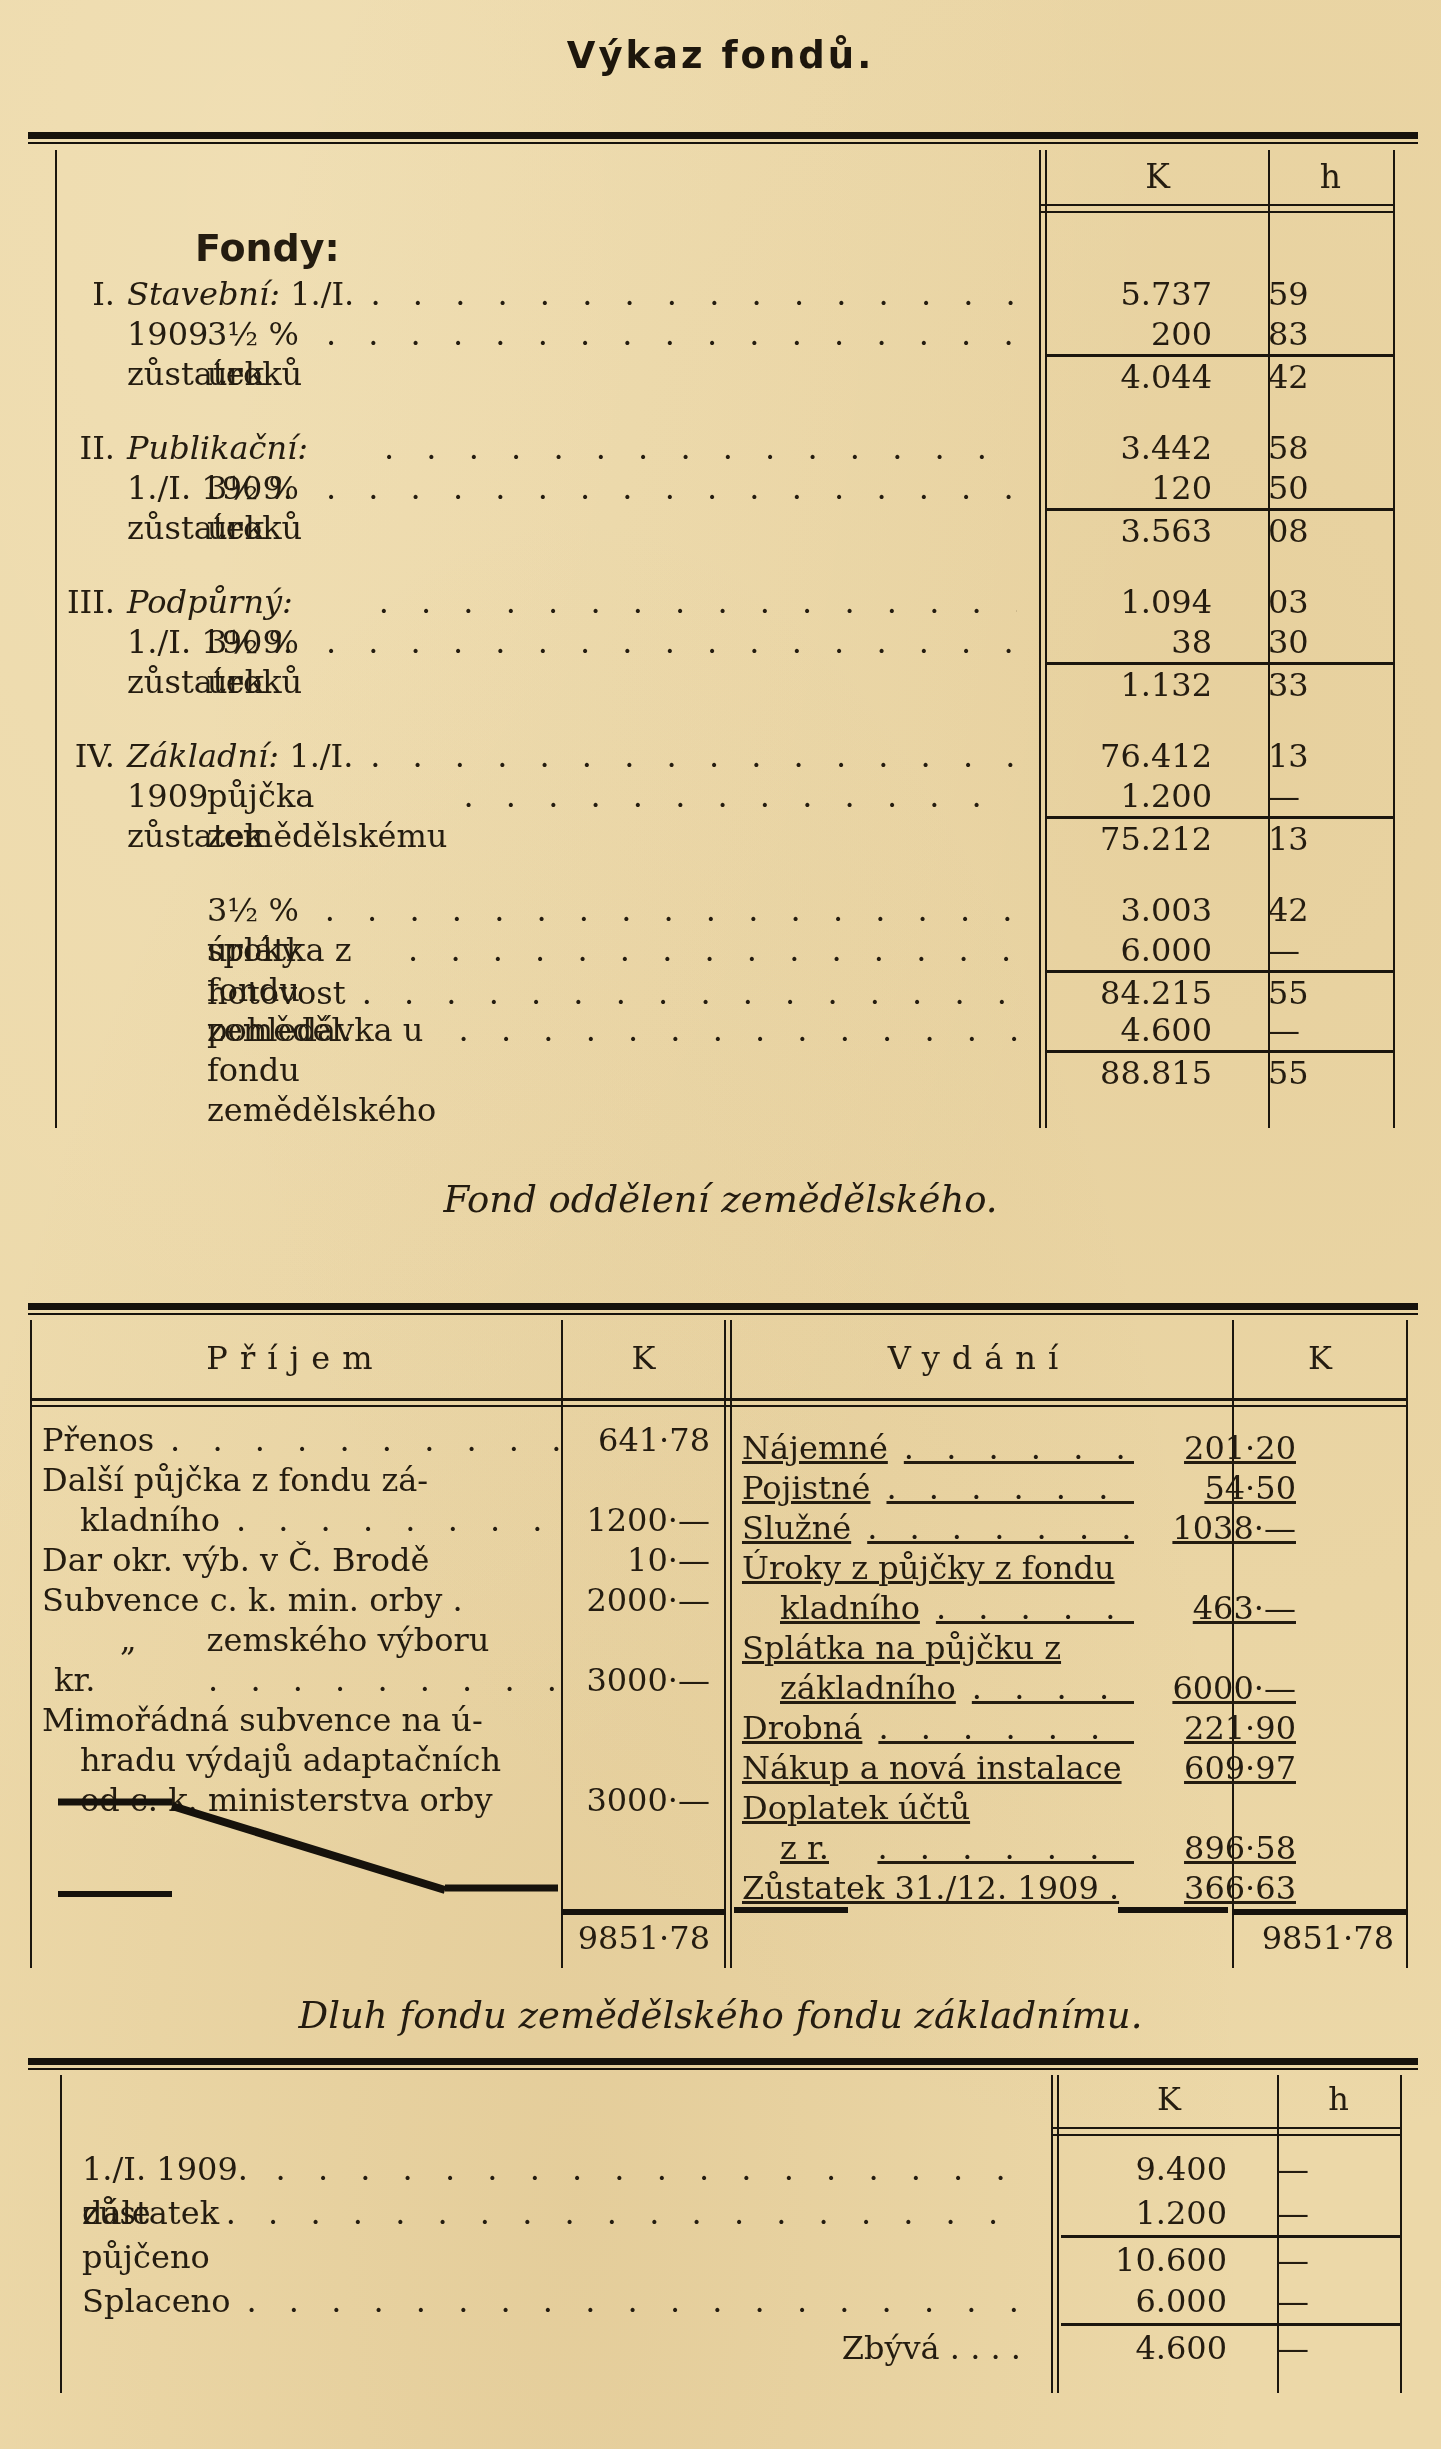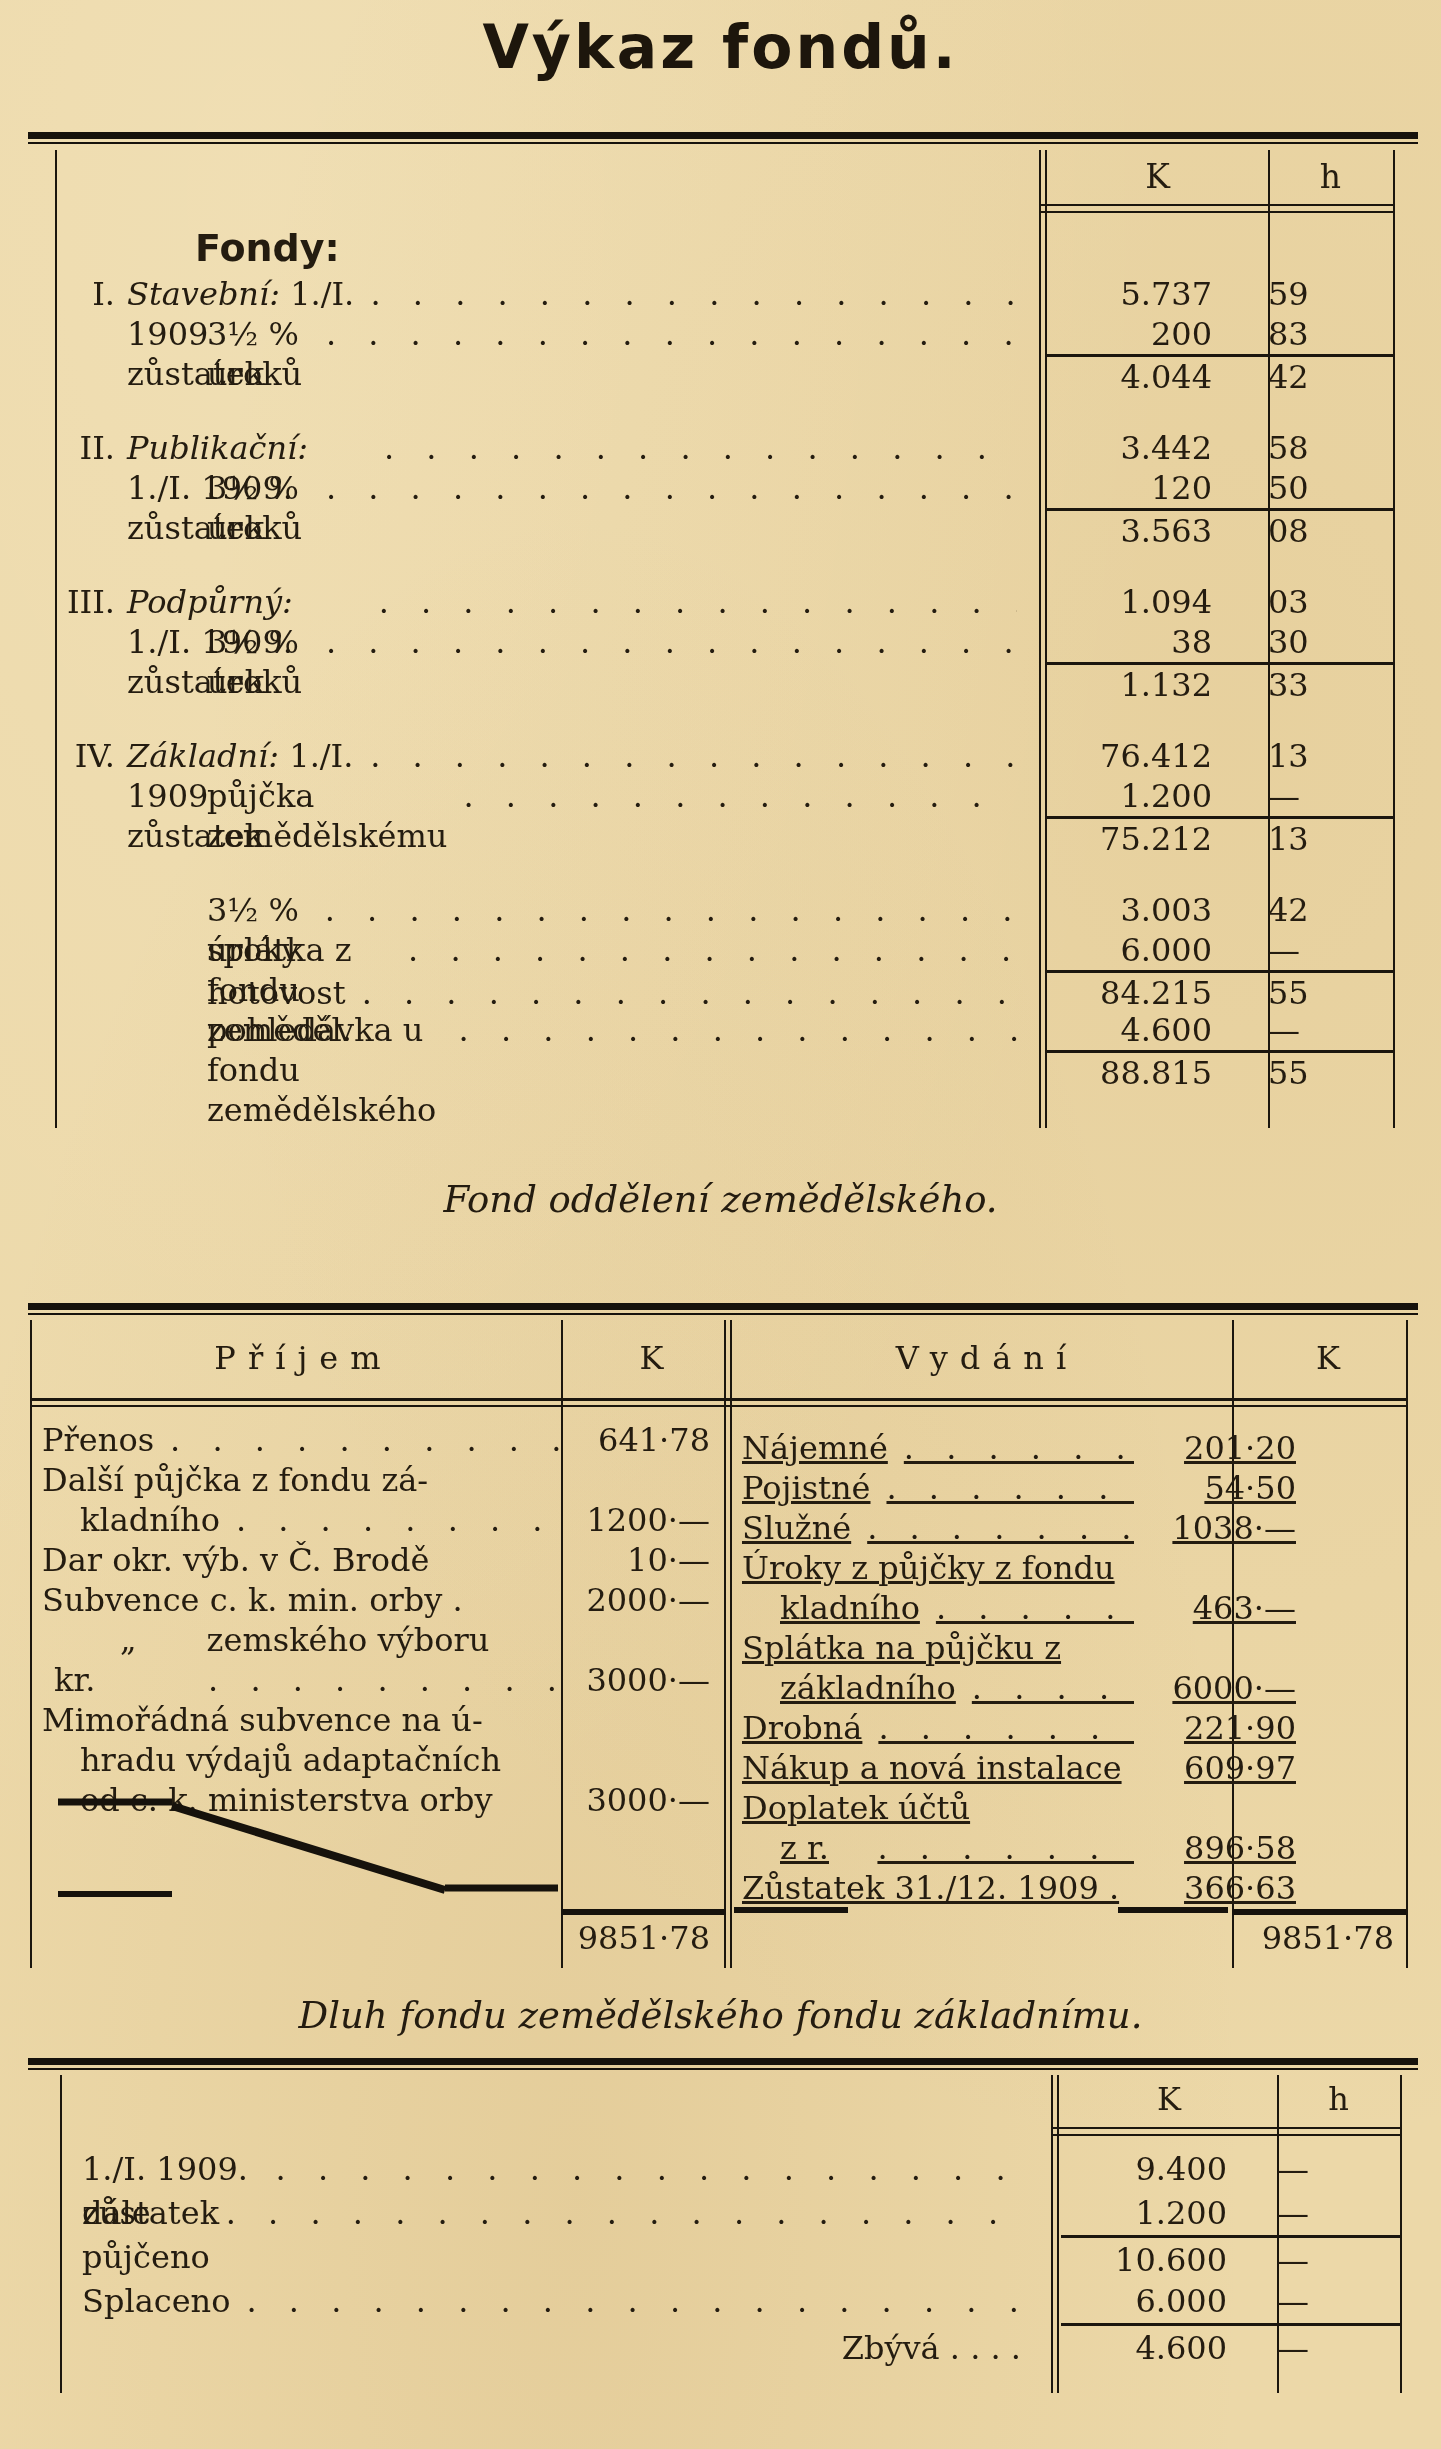--- a/index.html
+++ b/index.html
@@ -35,21 +35,21 @@
   .cont .labwrap{padding-left:152px;}
   .kcell{flex:0 0 221px;text-align:right;padding-right:56px;box-sizing:border-box;}
   .hcell{flex:0 0 125px;box-sizing:border-box;}
   .sum .kcell,.sum .hcell{border-top:3px solid #1b160e;}
   .gap{height:34px;}
   .fondy{font-family:"DejaVu Sans", sans-serif;font-weight:bold;font-size:38px;
     padding-left:140px;height:52px;line-height:52px;}
   
   .sec-title{position:absolute;left:0;width:1441px;text-align:center;
     font-style:italic;font-size:37px;}
-  .t2{position:absolute;left:30px;top:1320px;width:1378px;height:660px;font-size:32px;padding-left:8px;}
+  .t2{position:absolute;left:30px;top:1320px;width:1378px;height:660px;font-size:32px;}
   .t2 .v{height:648px;top:0;bottom:auto;}
   .t2-head{display:flex;height:76px;align-items:center;}
   .t2-head .c1{flex:0 0 531px;text-align:center;letter-spacing:12px;}
   .t2-head .c2{flex:0 0 165px;text-align:center;}
   .t2-head .c3{flex:0 0 506px;text-align:center;letter-spacing:12px;}
   .t2-head .c4{flex:0 0 176px;text-align:center;}
   .t2-headrule{position:absolute;left:0;top:78px;width:1378px;height:9px;
     border-top:3px solid #1b160e;border-bottom:2px solid #1b160e;box-sizing:border-box;}
   .t2-left{position:absolute;left:0;top:100px;width:696px;}
   .t2-right{position:absolute;left:700px;top:108px;width:580px;text-decoration:underline;}
@@ -75,22 +75,22 @@
   .t3-headrule{position:absolute;left:991px;top:52px;width:351px;height:9px;
     border-top:2px solid #1b160e;border-bottom:2px solid #1b160e;box-sizing:border-box;}
   .t3-body{position:absolute;left:0;top:72px;width:1342px;}
   .t3 .row{height:44px;line-height:44px;}
   .lab3{flex:0 0 1001px;display:flex;align-items:baseline;overflow:hidden;
     padding-left:22px;padding-right:34px;box-sizing:border-box;}
   .lab3.right{display:block;text-align:right;padding-right:40px;}
   .t3 .kcell{flex:0 0 216px;padding-right:50px;}
   .t3 .hcell{flex:0 0 123px;}
   
-  .page-title{position:absolute;top:12px;left:0;width:1441px;text-align:center;
-    font-family:"DejaVu Sans", sans-serif;font-weight:bold;font-size:60px;
+  .page-title{position:absolute;top:34px;left:0;width:1441px;text-align:center;
+    font-family:"DejaVu Sans", sans-serif;font-weight:bold;font-size:37px;
     letter-spacing:3px;color:#1d160c;}
 </style>
 </head>
 <body>
 
 <div class="page">
 
   <div class="page-title">Výkaz fondů.</div>
 
   <div class="dblrule" style="top:132px"></div>

